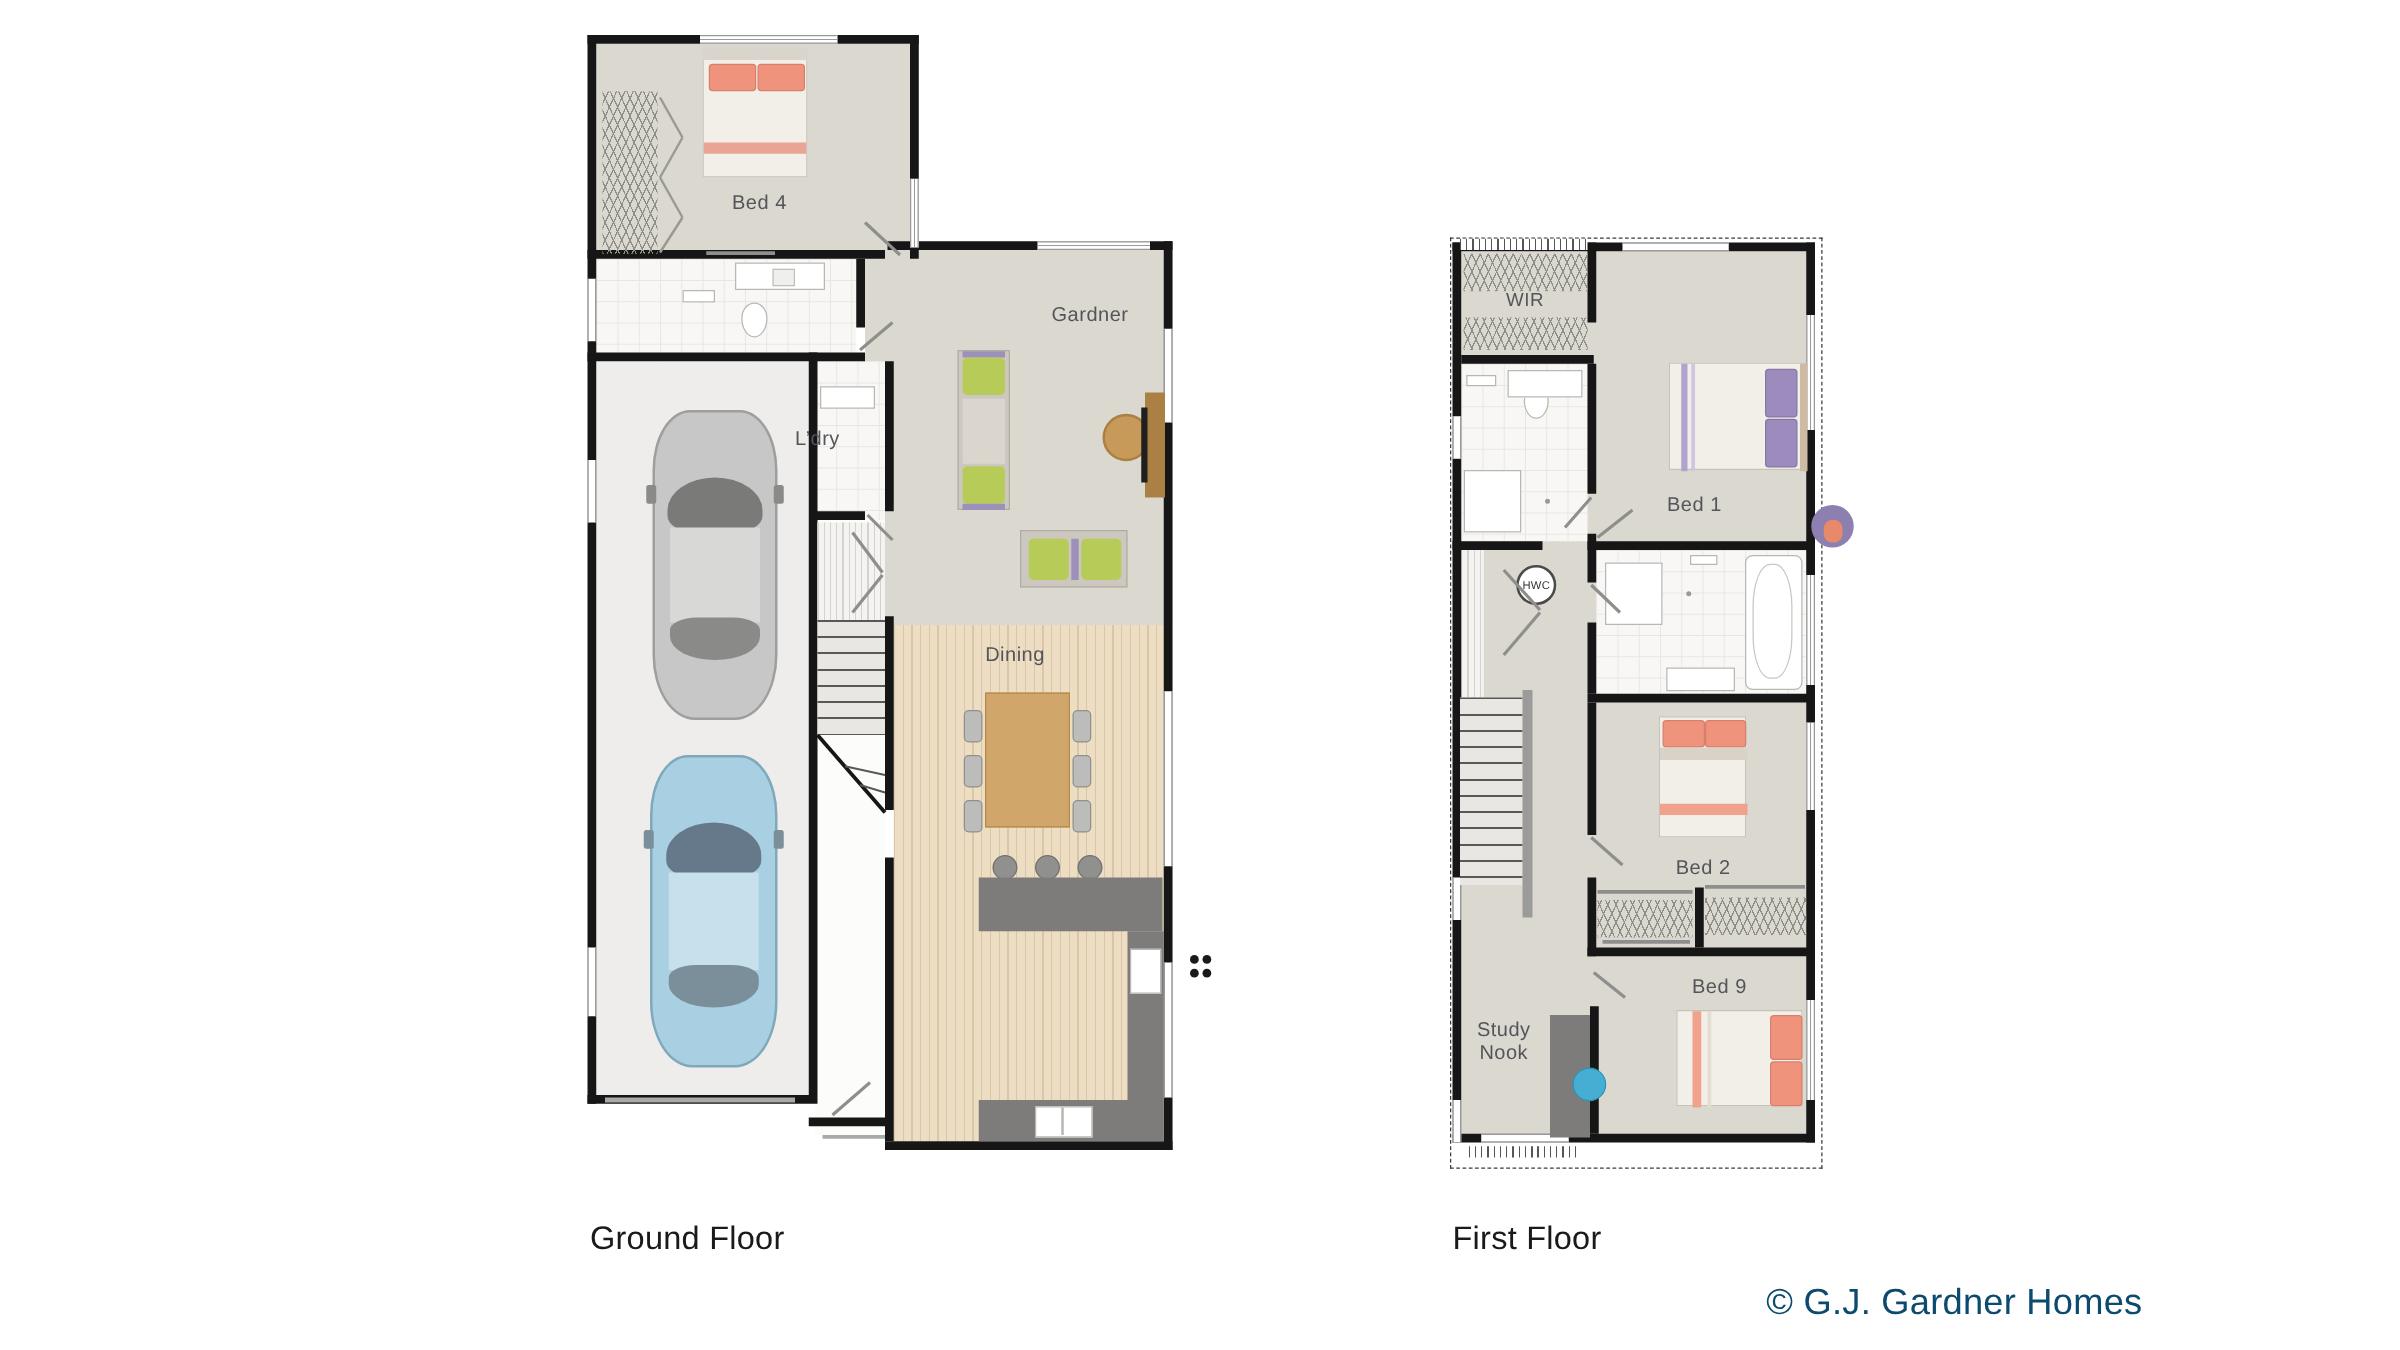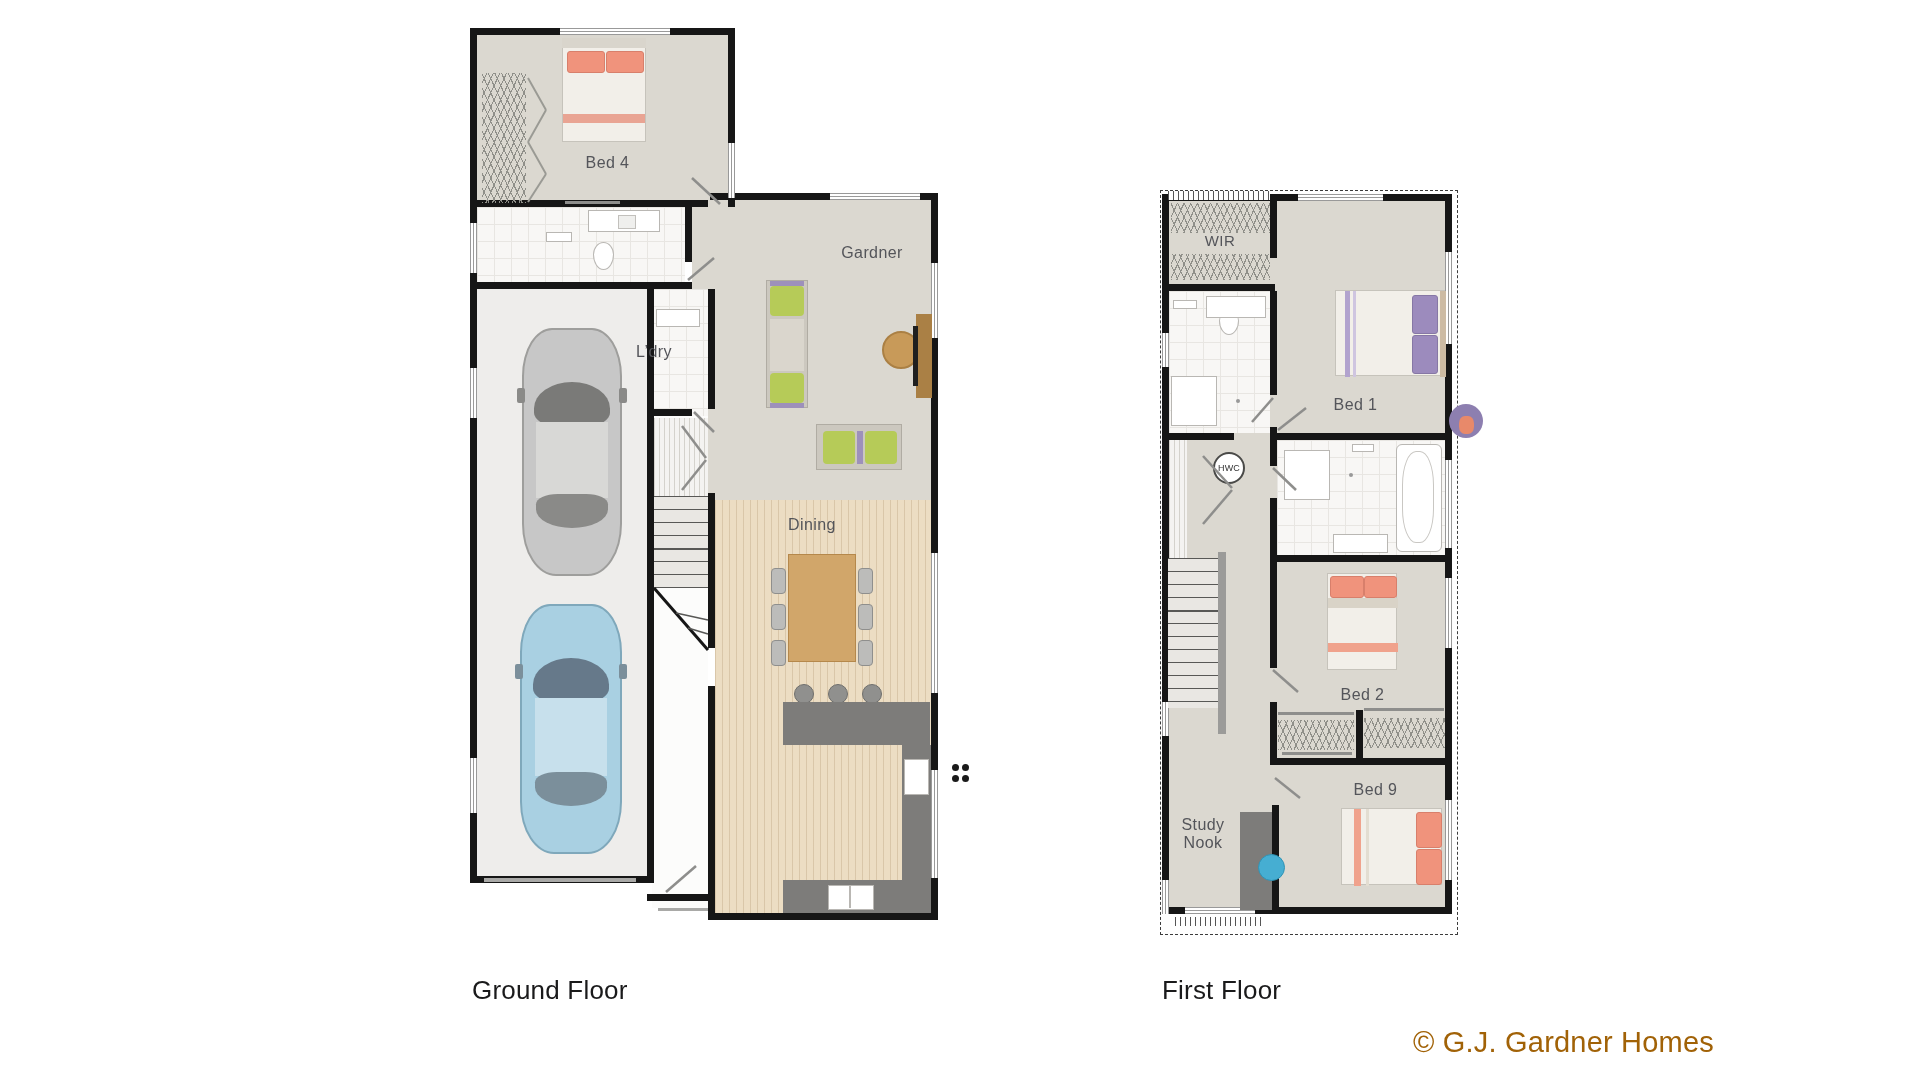--- a/index.html
+++ b/index.html
@@ -30,21 +30,21 @@
   .steps{position:absolute;background:#e9e7e3;
          background-image:repeating-linear-gradient(180deg,#585856 0 1.5px,transparent 1.5px 13px);}
   .counter{position:absolute;background:#7d7c7a;}
   .white-box{position:absolute;background:#fff;border:1.5px solid #b9b7b3;box-sizing:border-box;}
   .stool{position:absolute;width:20px;height:20px;border-radius:50%;background:#90908e;border:1px solid #6f6f6d;box-sizing:border-box;}
   .chair{position:absolute;width:15px;height:26px;background:#bcbcba;border:1px solid #8f8f8d;border-radius:4px;box-sizing:border-box;}
   .bed{position:absolute;background:#f2efe9;border:1px solid #c6c3bb;box-sizing:border-box;}
   .pillow{position:absolute;border-radius:3px;}
   .label{position:absolute;font-size:16px;line-height:1.15;color:#54555a;text-align:center;letter-spacing:.4px;}
   .title{position:absolute;font-size:26px;color:#1a1a1b;letter-spacing:.2px;}
-  .copyright{position:absolute;font-size:29px;color:#a16207;letter-spacing:.2px;}
+  .copyright{position:absolute;font-size:29px;color:#0c4a6e;letter-spacing:.2px;}
   .dash{position:absolute;inset:0;border:1.6px dashed #3c3c3c;box-sizing:border-box;}
   .circle{border-radius:50%;margin-left:44px;}
   svg.overlay{position:absolute;left:0;top:0;pointer-events:none;}
 </style>
 </head>
 <body>
 
 <div id="canvas">
 
   <div class="plan" style="left:470px;top:28px;width:478px;height:905px;">

